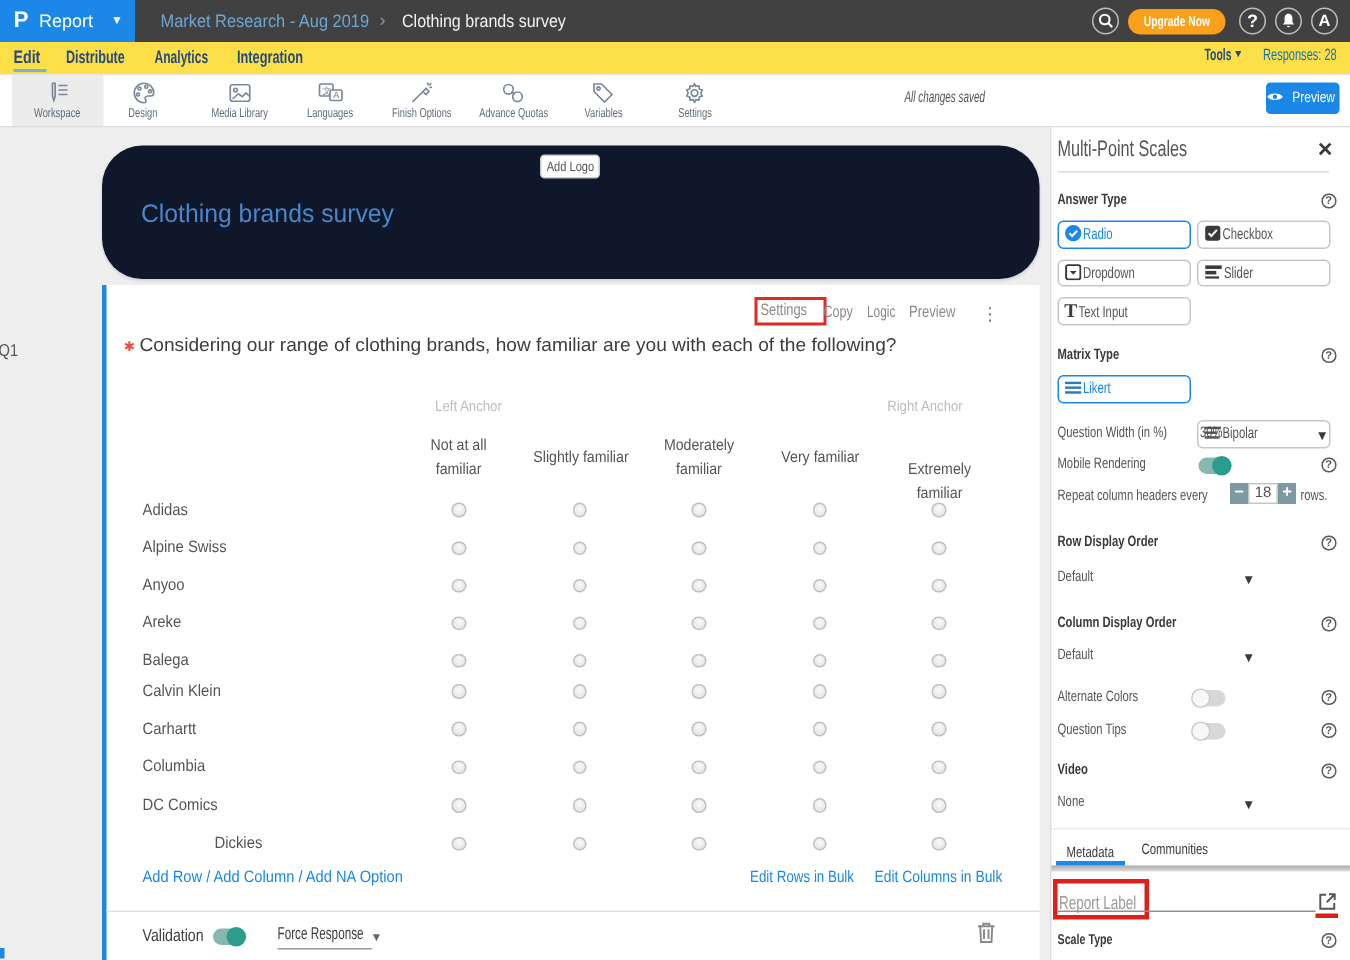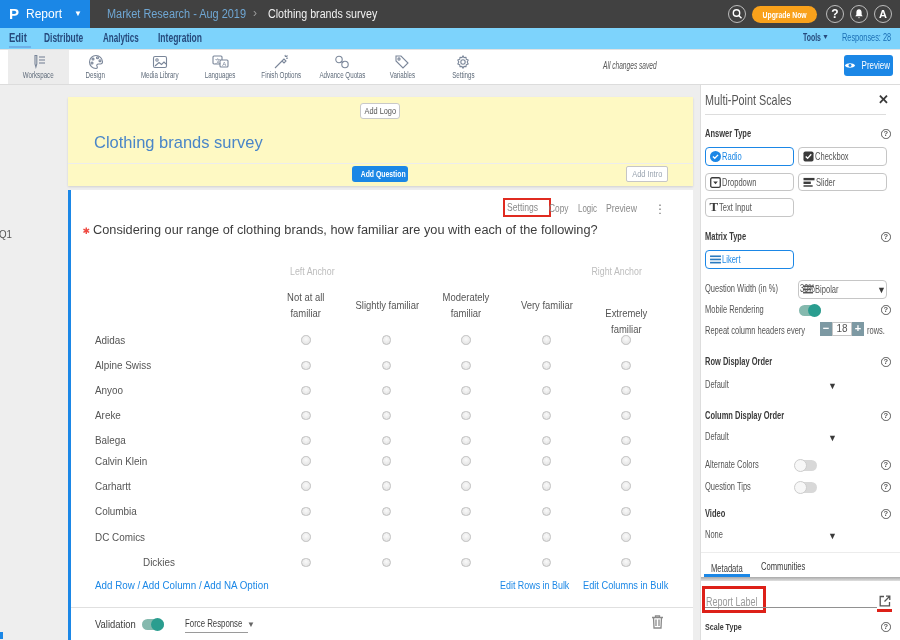--- a/index.html
+++ b/index.html
@@ -12,34 +12,34 @@
 .topbar .logo { position:absolute; left:0; top:0; width:90px; height:28px; background:#1b87e6; color:#fff; }
 .logo .p { position:absolute; left:9px; top:5px; font-size:15px; font-weight:bold; }
 .logo .s { position:absolute; left:26px; top:7px; font-size:12px; }
 .logo .car { position:absolute; left:74px; top:9px; font-size:8px; }
 .crumb1 { position:absolute; left:107px; top:7px; font-size:12px; color:#6fa7d4; }
 .crumb-sep { position:absolute; left:253px; top:6px; font-size:12px; color:#9a9a9a; }
 .crumb2 { position:absolute; left:268px; top:7px; font-size:12px; color:#f2f2f2; }
 .circ { position:absolute; top:5px; width:18px; height:18px; border:1.2px solid #bdbdbd; border-radius:50%; color:#fff; text-align:center; }
 .upgrade { position:absolute; left:752px; top:6px; width:65px; height:17px; background:#f9a11b; border-radius:9px; color:#fff; font-size:9.5px; font-weight:bold; text-align:center; line-height:17px; }
 
-.navrow { position:absolute; left:0; top:28px; width:900px; height:22px; background:#7dd3fc; border-bottom:1px solid #e2e2e2; }
+.navrow { position:absolute; left:0; top:28px; width:900px; height:22px; background:#fde047; border-bottom:1px solid #e2e2e2; }
 .navrow .itm { position:absolute; top:3px; font-size:12px; color:#264a7d; font-weight:bold; }
 
 .toolbar { position:absolute; left:0; top:50px; width:900px; height:35px; background:#fff; border-bottom:1px solid #dcdcdc; }
 .tbtab { position:absolute; top:0; height:34px; text-align:center; }
 .tbtab .lbl { position:absolute; bottom:4px; width:100%; font-size:8.5px; color:#5f6b7a; white-space:nowrap; }
 .tbtab .lbl span { display:inline-block; transform:scaleX(0.73); transform-origin:50% 50%; }
 .tbtab svg { position:absolute; top:4px; left:50%; margin-left:-8px; }
 .tb-active { background:#ececec; }
 .changes { position:absolute; left:603px; top:9px; font-size:10.5px; font-style:italic; color:#555; }
 .urlbox { position:absolute; left:666px; top:5px; width:171px; height:21px; border:1px solid #c8c8c8; border-radius:3px; background:#fff; font-size:10.5px; color:#4a4a4a; line-height:19px; padding-left:7px; overflow:hidden; white-space:nowrap; }
 .previewbtn { position:absolute; left:844px; top:5px; width:49px; height:21px; background:#1b87e6; border-radius:3px; color:#fff; font-size:10px; line-height:21px; text-align:center; white-space:nowrap; }
 
-.card { position:absolute; left:68px; top:97px; width:625px; height:89px; background:#fef9c3; box-shadow:0 1px 2px rgba(0,0,0,0.12); }
+.card { position:absolute; left:68px; top:97px; width:625px; height:89px; background:#0f172a; box-shadow:0 1px 2px rgba(0,0,0,0.12);border-radius:27px; }
 .addlogo { position:absolute; left:292px; top:6px; width:40px; height:15.5px; border:1px solid #c9c9c9; border-radius:3px; background:#fff; font-size:9px; color:#555; text-align:center; line-height:15px; }
 .cardtitle { position:absolute; left:26px; top:36px; font-size:17px; color:#4a86c8; }
 .cardbottom { position:absolute; left:0; top:66px; width:625px; height:23px; border-top:1px solid #ededed; }
 .addq { position:absolute; left:284px; top:2px; width:56px; height:16px; background:#1b87e6; border-radius:3px; color:#fff; font-size:9.5px; font-weight:bold; text-align:center; line-height:16px; }
 .addintro { position:absolute; left:558px; top:2px; width:42px; height:16px; border:1px solid #c6c6c6; border-radius:2px; color:#9aa4b0; font-size:9px; text-align:center; line-height:15px; background:#fff; }
 
 .q1 { position:absolute; left:-1px; top:228px; font-size:11.5px; color:#555; }
 .qblock { position:absolute; left:68px; top:190px; width:625px; height:450px; background:#fff; border-left:3px solid #1b87e6; }
 .qtool { position:absolute; top:12px; font-size:11px; color:#8a8a8a; }
 .settingsbox { position:absolute; left:432px; top:8px; border:2px solid #e02b20; padding:1px 2px 2px 2px; font-size:11px; color:#8a8a8a; }
@@ -182,24 +182,20 @@
     <svg width="12" height="9" viewBox="0 0 14 10" style="vertical-align:-1px; margin-right:2px;">
         <path d="M1 5 C3 1.6 11 1.6 13 5 C11 8.4 3 8.4 1 5 Z" fill="#fff"></path>
         <circle cx="7" cy="5" r="1.7" fill="#1b87e6"></circle>
       </svg><span class="sxc" style="transform:scaleX(0.8);">Preview</span>
   </div>
 </div>
 
 <div class="card">
   <div class="addlogo"><span class="sxc" style="transform:scaleX(0.82);">Add Logo</span></div>
   <div class="cardtitle"><span class="sx" style="transform:scaleX(0.97);">Clothing brands survey</span></div>
-  <div class="cardbottom">
-    <div class="addq"><span class="sxc" style="transform:scaleX(0.72);">Add Question</span></div>
-    <div class="addintro"><span class="sxc" style="transform:scaleX(0.82);">Add Intro</span></div>
-  </div>
 </div>
 
 <div class="q1"><span class="sx" style="transform:scaleX(0.85);">Q1</span></div>
 <div class="qblock">
   <div class="settingsbox"><span class="sx" style="transform:scaleX(0.78);">Settings</span></div>
   <div class="qtool" style="left:478px;"><span class="sx" style="transform:scaleX(0.76);">Copy</span></div>
   <div class="qtool" style="left:507px;"><span class="sx" style="transform:scaleX(0.72);">Logic</span></div>
   <div class="qtool" style="left:535px;"><span class="sx" style="transform:scaleX(0.79);">Preview</span></div>
   <div class="qtool" style="left:583px; font-size:12px; color:#777; letter-spacing:-1px;">⋮</div>
   <div class="qstar">✱</div>

